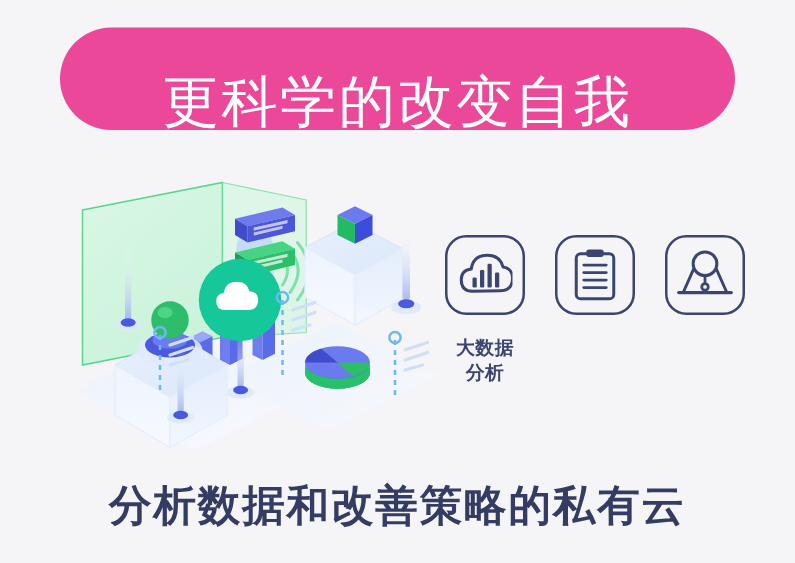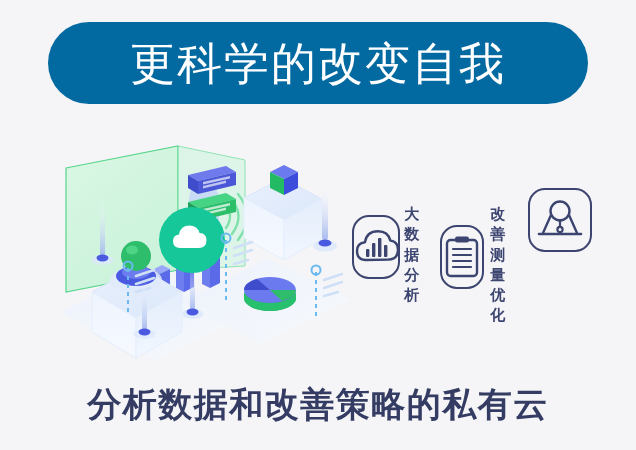--- a/index.html
+++ b/index.html
@@ -22,24 +22,24 @@
     overflow: hidden;
   }
 
   
   .banner {
     position: absolute;
     left: 48px;
     top: 22px;
     width: 540px;
     height: 82px;
-    background: #0369a1;
+    background: #ec4899;
     border-radius: 41px;
     display: flex;
-    align-items: center;
+    align-items: flex-end;
     justify-content: center;
     box-sizing: border-box;
   }
   .banner-title {
     color: #ffffff;
     font-size: 45px;
     line-height: 1;
     letter-spacing: 2px;
     font-weight: 500;
     white-space: nowrap;
@@ -62,21 +62,21 @@
     top: 188px;
     width: 248px;
     height: 145px;
     display: flex;
     justify-content: space-between;
     align-items: flex-start;
   }
   .feature {
     width: 72px;
     display: flex;
-    flex-direction: row;
+    flex-direction: column;
     align-items: center;
   }
   .feature-icon {
     width: 64px;
     height: 64px;
     border: 2.2px solid #3c4470;
     border-radius: 17px;
     box-sizing: border-box;
     display: flex;
     align-items: center;
@@ -322,24 +322,20 @@
           <rect x="5" y="5" width="30" height="36" rx="3.5" fill="none" stroke="#3c4470" stroke-width="2.4"></rect>
           <rect x="13" y="1.5" width="14" height="6" rx="2.2" fill="#3c4470"></rect>
           <g stroke="#3c4470" stroke-width="2.2" stroke-linecap="round">
             <line x1="11" y1="14" x2="29" y2="14"></line>
             <line x1="11" y1="20" x2="29" y2="20"></line>
             <line x1="11" y1="26" x2="29" y2="26"></line>
             <line x1="11" y1="32" x2="29" y2="32"></line>
           </g>
         </svg>
       </div>
-      <div class="feature-label">
-        <span>改善测量</span>
-        <span>优化</span>
-      </div>
     </div>
 
     <div class="feature">
       <div class="feature-icon">
         <svg width="46" height="42" viewBox="0 0 46 42" xmlns="http://www.w3.org/2000/svg">
           <circle cx="23" cy="12" r="9.5" fill="none" stroke="#3c4470" stroke-width="2.4"></circle>
           <path d="M14,16 L6,34 M32,16 L40,34" fill="none" stroke="#3c4470" stroke-width="2.4" stroke-linecap="round"></path>
           <path d="M23,21 v7" fill="none" stroke="#3c4470" stroke-width="2.2" stroke-linecap="round"></path>
           <circle cx="23" cy="30.5" r="2.6" fill="none" stroke="#3c4470" stroke-width="2.2"></circle>
           <line x1="2" y1="35" x2="44" y2="35" stroke="#3c4470" stroke-width="2.6" stroke-linecap="round"></line>

